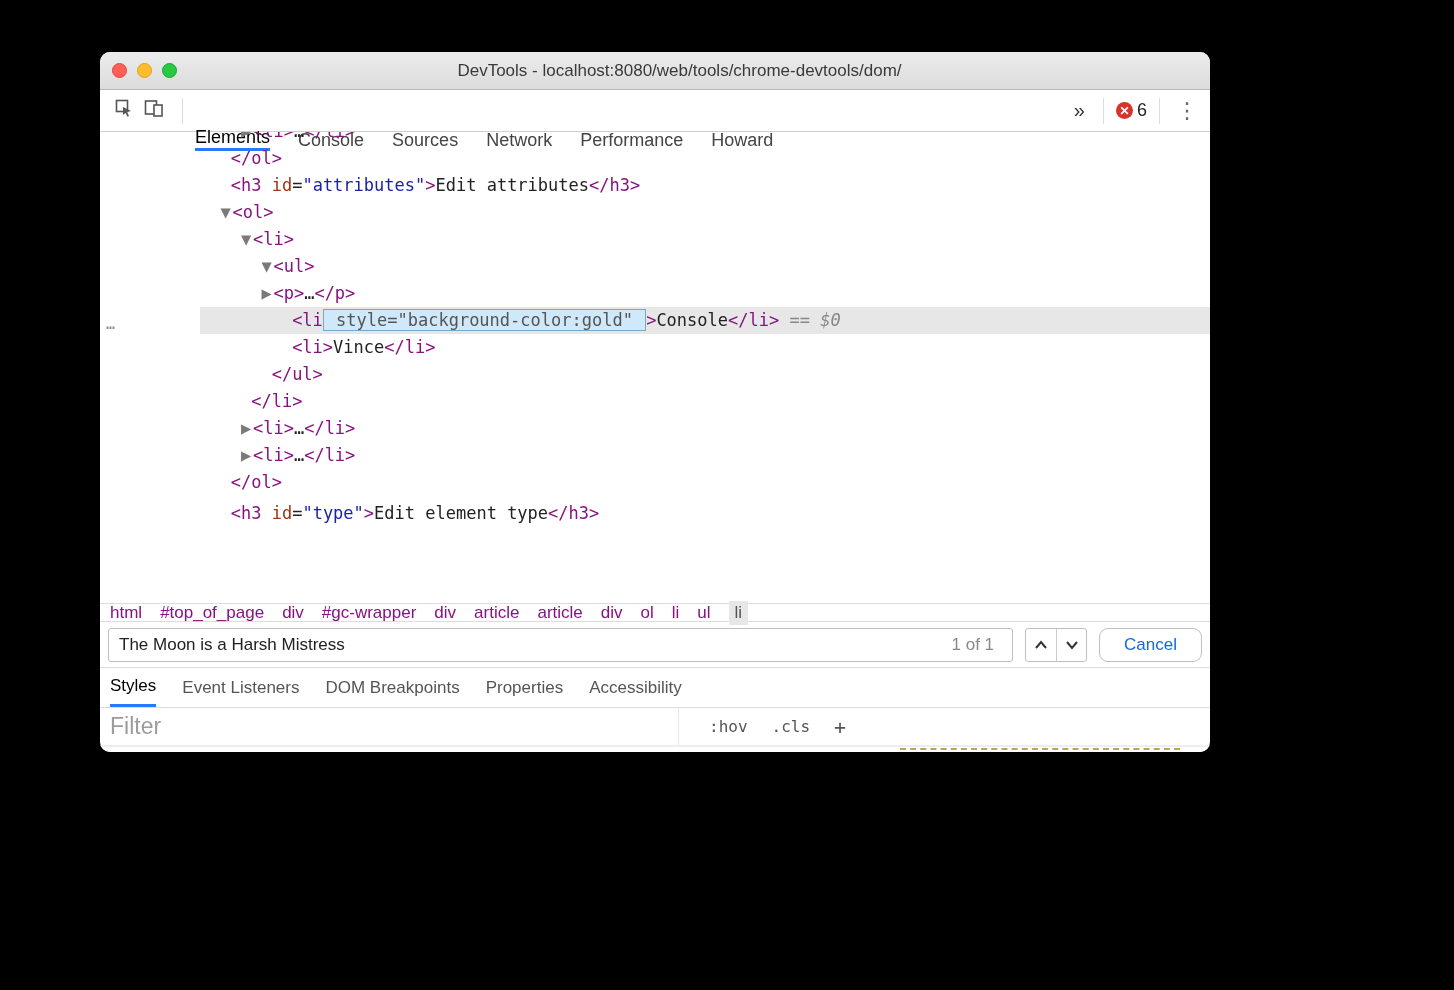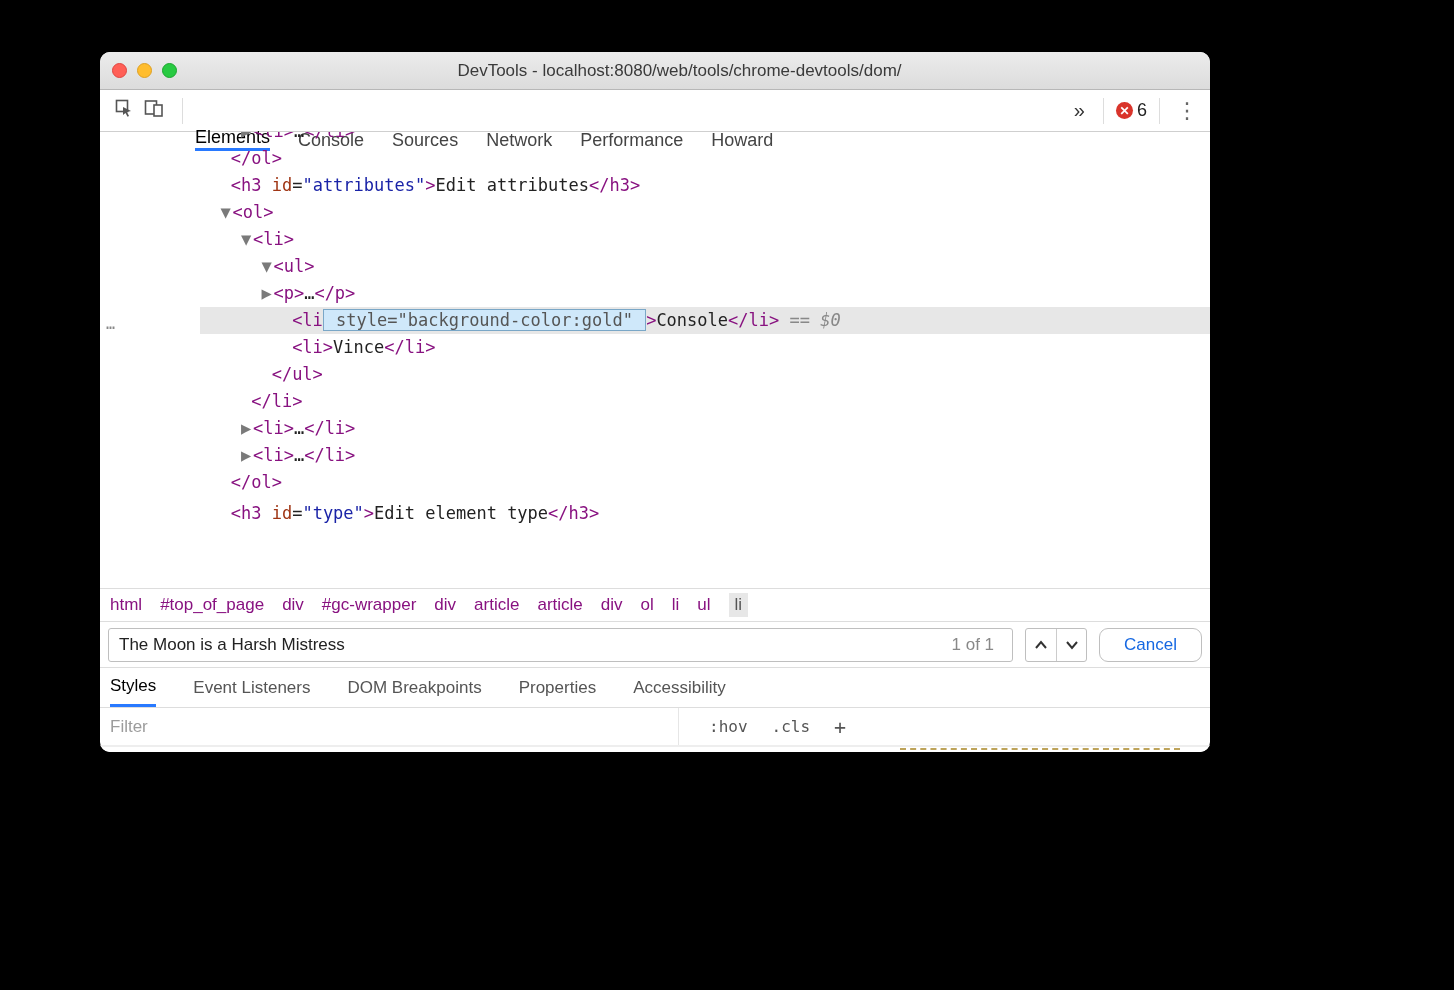--- a/index.html
+++ b/index.html
@@ -74,21 +74,21 @@
   .hlrow { background: #e7e7e7; }
   .ellipsis-gutter {
     position: absolute; left: 6px; top: 190px; font-family: Menlo,monospace;
     color:#888; font-size:15px;
   }
   .attr-edit {
     background: #cfe8fa; border:1px solid #7aa7c7; padding:0 2px; color:#555;
   }
   .eqsel { color:#888; font-style: italic; }
   .breadcrumb {
-    height: 34px; display:flex; align-items:center; padding:0 10px;
+    height: 19px; display:flex; align-items:center; padding:0 10px;
     font-size: 17px; color: #881280; gap: 18px;
     border-top: 1px solid #ddd;
     border-bottom: 1px solid #ddd;
     flex-shrink:0;
   }
   .crumb { cursor:pointer; }
   .crumb.sel { background:#e7e7e7; color:#555; padding:2px 6px; }
   .searchbar {
     height: 46px; display:flex; align-items:center; padding: 6px 8px; gap: 12px;
     border-bottom: 1px solid #ddd;
@@ -104,30 +104,30 @@
   .searchbox .count { color:#888; margin-right:8px; }
   .nav-arrows { display:flex; border:1px solid #bfbfbf; border-radius:3px; height:34px; }
   .nav-arrows .btn { width:30px; display:flex; align-items:center; justify-content:center; color:#555; cursor:pointer; }
   .nav-arrows .btn + .btn { border-left:1px solid #ccc; }
   .cancel-btn {
     border:1px solid #bfbfbf; border-radius:9px; height:34px; padding:0 24px;
     display:flex; align-items:center; color:#1668e2; font-size:17px; cursor:pointer;
     background:#fff;
   }
   .subtabs {
-    height: 40px; display:flex; align-items:stretch; padding:0 10px; gap:37px;
+    height: 40px; display:flex; align-items:stretch; padding:0 10px; gap:26px;
     font-size:17px; color:#555; border-bottom:1px solid #ddd; flex-shrink:0;
   }
   .subtab { display:flex; align-items:center; cursor:pointer; }
   .subtab.active { color:#000; border-bottom:3px solid #2879ff; }
   .styles-row {
     height: 38px; display:flex; align-items:center; flex-shrink:0;
     font-size:17px; border-bottom:1px solid #eee;
   }
-  .filter-in { flex:1; max-width: 530px; border:none; padding:0 10px; font-size:17px; outline:none; color:#333; font-family: inherit; }
+  .filter-in { flex:1; max-width: 530px; border:none; padding:0 10px; font-size:23px; outline:none; color:#333; font-family: inherit; }
   .filter-in::placeholder { color:#9c9c9c; }
   .styles-ctrls { display:flex; align-items:center; gap:24px; padding-right:16px; border-left:1px solid #e6e6e6; height:100%; padding-left:30px;
     font-family: Menlo, monospace; font-size:16px; color:#555;margin-left:48px; }
   .styles-ctrls span { cursor:pointer; }
   .icon-svg { width:20px; height:20px; }
   .chev { font-size:16px; }
   .bottom-strip { height: 6px; background:#fff; border-top:1px solid #eee; position:relative; }
   .dashed { position:absolute; right:30px; top:1px; width:280px; border-top:2px dashed #bda35a;}
 </style>
 </head>

